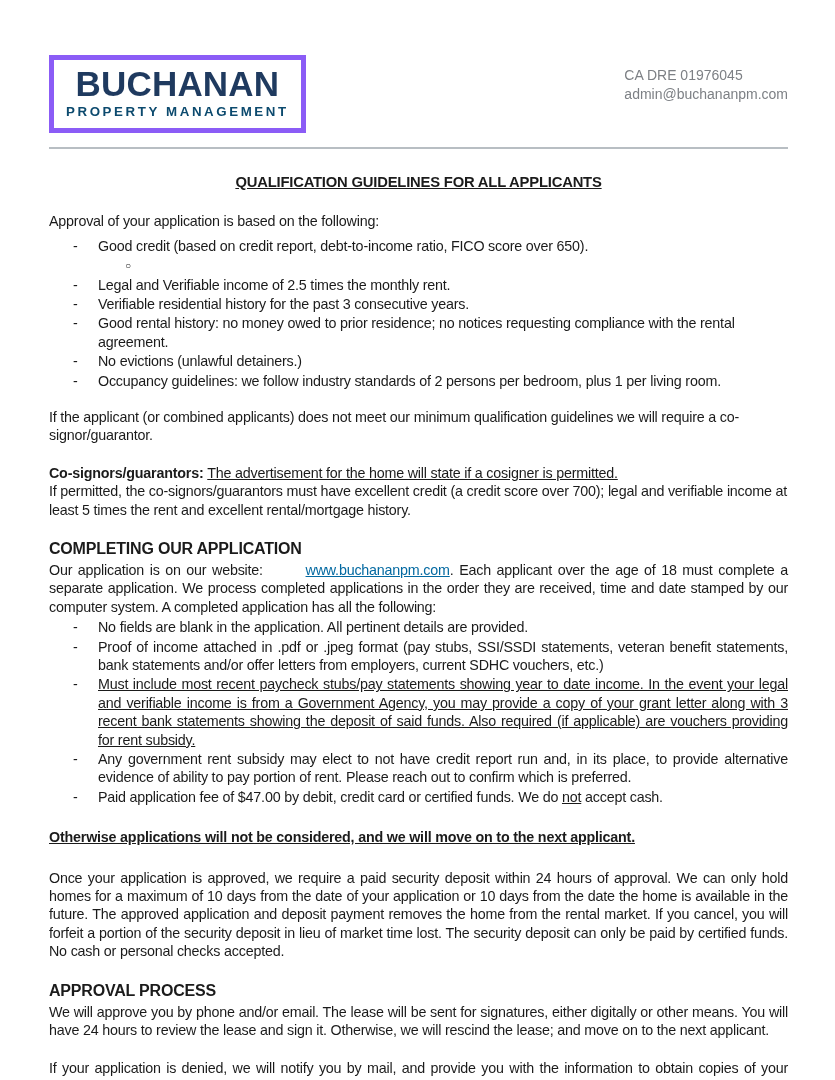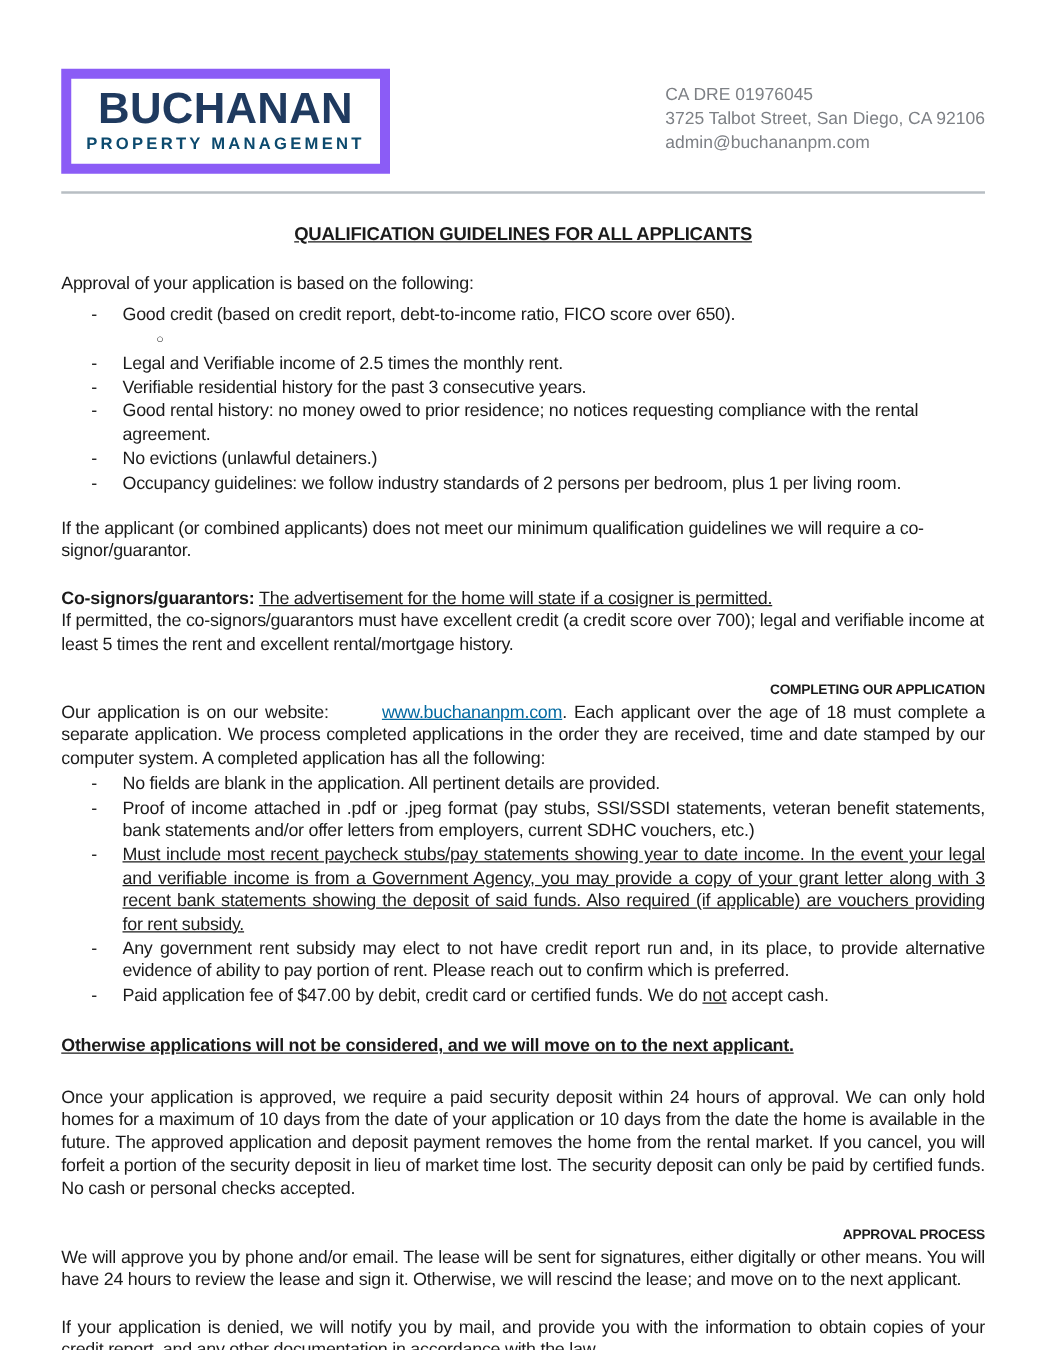--- a/index.html
+++ b/index.html
@@ -21,21 +21,21 @@
     padding: 55px 47px 0 49px;
   }
 
   
   .letterhead {
     display: flex;
     justify-content: space-between;
     align-items: flex-start;
   }
   .logo-box {
-    border: 8px solid #8b5cf6;
+    border: 5px solid #8b5cf6;
     padding: 6px 12px 9px 12px;
     text-align: center;
     background: #ffffff;
   }
   .logo-name {
     font-size: 35px;
     font-weight: bold;
     color: #1f3a5f;
     line-height: 1.02;
     letter-spacing: 0.2px;
@@ -75,22 +75,22 @@
     line-height: 18.4px;
     letter-spacing: -0.2px;
     margin: 18px 0 0 0;
   }
   .justify { text-align: justify; }
   .mt-lg { margin-top: 22px; }
   .mt-md { margin-top: 19px; }
 
   .section-heading {
     margin: 21px 0 0 0;
-    text-align: right;
-    font-size: 11px;
+    text-align: left;
+    font-size: 16px;
     font-weight: bold;
     letter-spacing: -0.2px;
   }
   .section-heading + .para { margin-top: 3px; }
 
   .list { margin-top: 7px; }
   .list.tight { margin-top: 2px; }
   .li {
     display: flex;
     font-size: 14.3px;
@@ -125,21 +125,20 @@
 
 <div class="page">
 
   <div class="letterhead">
     <div class="logo-box">
       <div class="logo-name">BUCHANAN</div>
       <div class="logo-tagline">PROPERTY MANAGEMENT</div>
     </div>
     <div class="contact">
       <div>CA DRE 01976045</div>
-      <div>3725 Talbot Street, San Diego, CA 92106</div>
       <div>admin@buchananpm.com</div>
     </div>
   </div>
   <hr class="divider">
 
   <div class="doc-title">QUALIFICATION GUIDELINES FOR ALL APPLICANTS</div>
 
   <div class="para mt-lg">Approval of your application is based on the following:</div>
 
   <div class="list">

